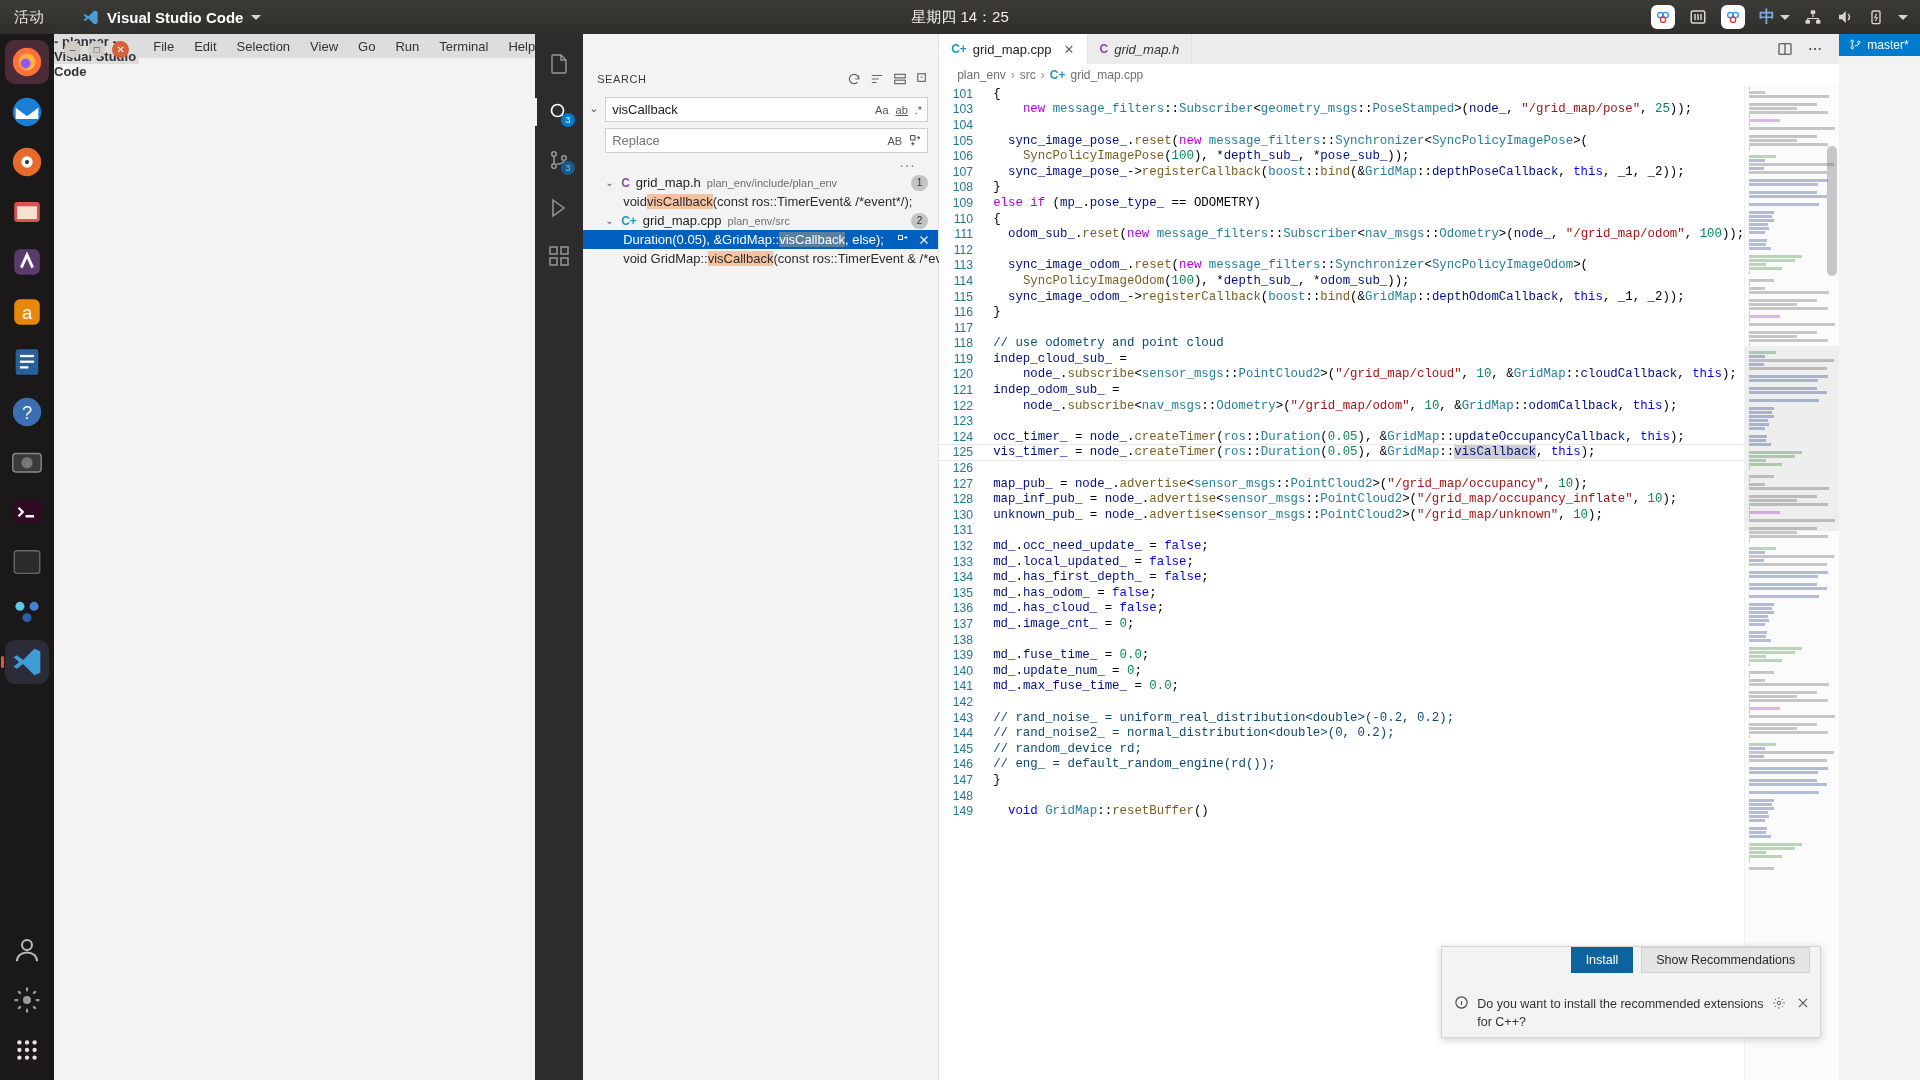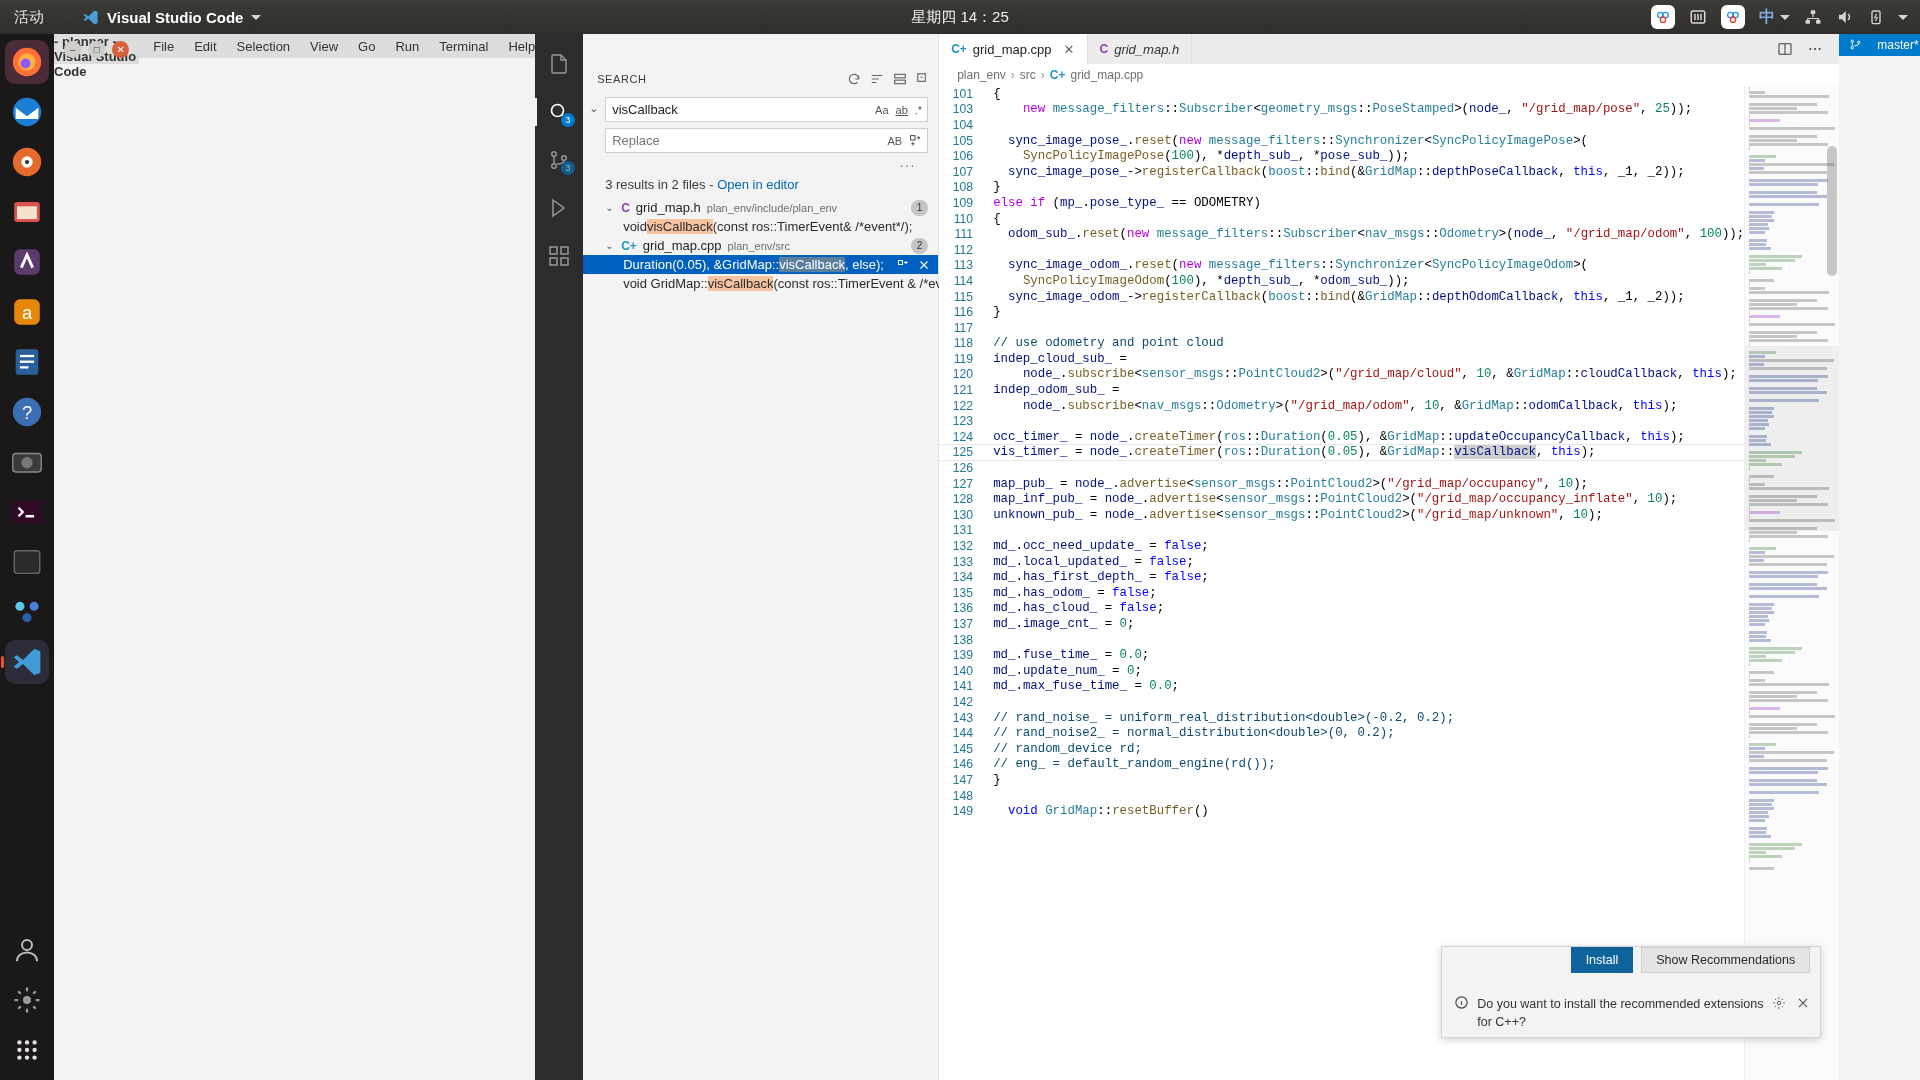--- a/index.html
+++ b/index.html
@@ -152,21 +152,21 @@
   #notif-actions-icons { display:flex; gap:10px; color:#555; padding-top:1px; }
   #notif-buttons { display:flex; justify-content:flex-end; gap:8px; padding:0 10px 12px 10px; }
   .nbtn { font-size:12.5px; padding:5px 14px; border:1px solid transparent; }
   .nbtn.primary { background:#0e639c; color:#fff; }
   .nbtn.secondary { background:#e4e4e4; color:#2b2b2b; border-color:#d0d0d0; }
 
   
   #status-bar { height:22px; background:#007acc; color:#fff; display:flex;
     align-items:center; font-size:12px; padding:0 10px; gap:16px; }
   #status-right { margin-left:auto; display:flex; align-items:center; gap:17px; }
-  .sb-item { display:flex; align-items:flex-start; gap:15px; }
+  .sb-item { display:flex; align-items:flex-start; gap:5px; }
   svg { display:block; }
 </style>
 </head>
 <body>
 
 <div id="gnome-bar">
   <div id="gnome-activities">活动</div>
   <div id="gnome-appname">
     <span>
       <svg width="17" height="17" viewBox="0 0 24 24">
@@ -447,23 +447,20 @@
               <svg width="13" height="13" viewBox="0 0 24 24" fill="none" stroke="#444" stroke-width="1.8">
                   <rect x="3" y="3" width="8" height="8"></rect>
                   <path d="M14 7h6M17 4l3 3-3 3M7 15v6M4 18h6"></path>
                 </svg>
             </span>
           </span>
         </div>
         <div class="dots">...</div>
       </div>
 
-      <div id="results-summary">
-        <span>3 results in 2 files - </span><a href="#">Open in editor</a>
-      </div>
 
       <div id="results-tree">
 
         <div class="tree-file">
           <span class="chev">⌄</span>
           <span class="ficon" style="color:#8e44ad;">C</span>
           <span class="fname">grid_map.h</span>
           <span class="fpath">plan_env/include/plan_env</span>
           <span class="fcount">1</span>
         </div>

